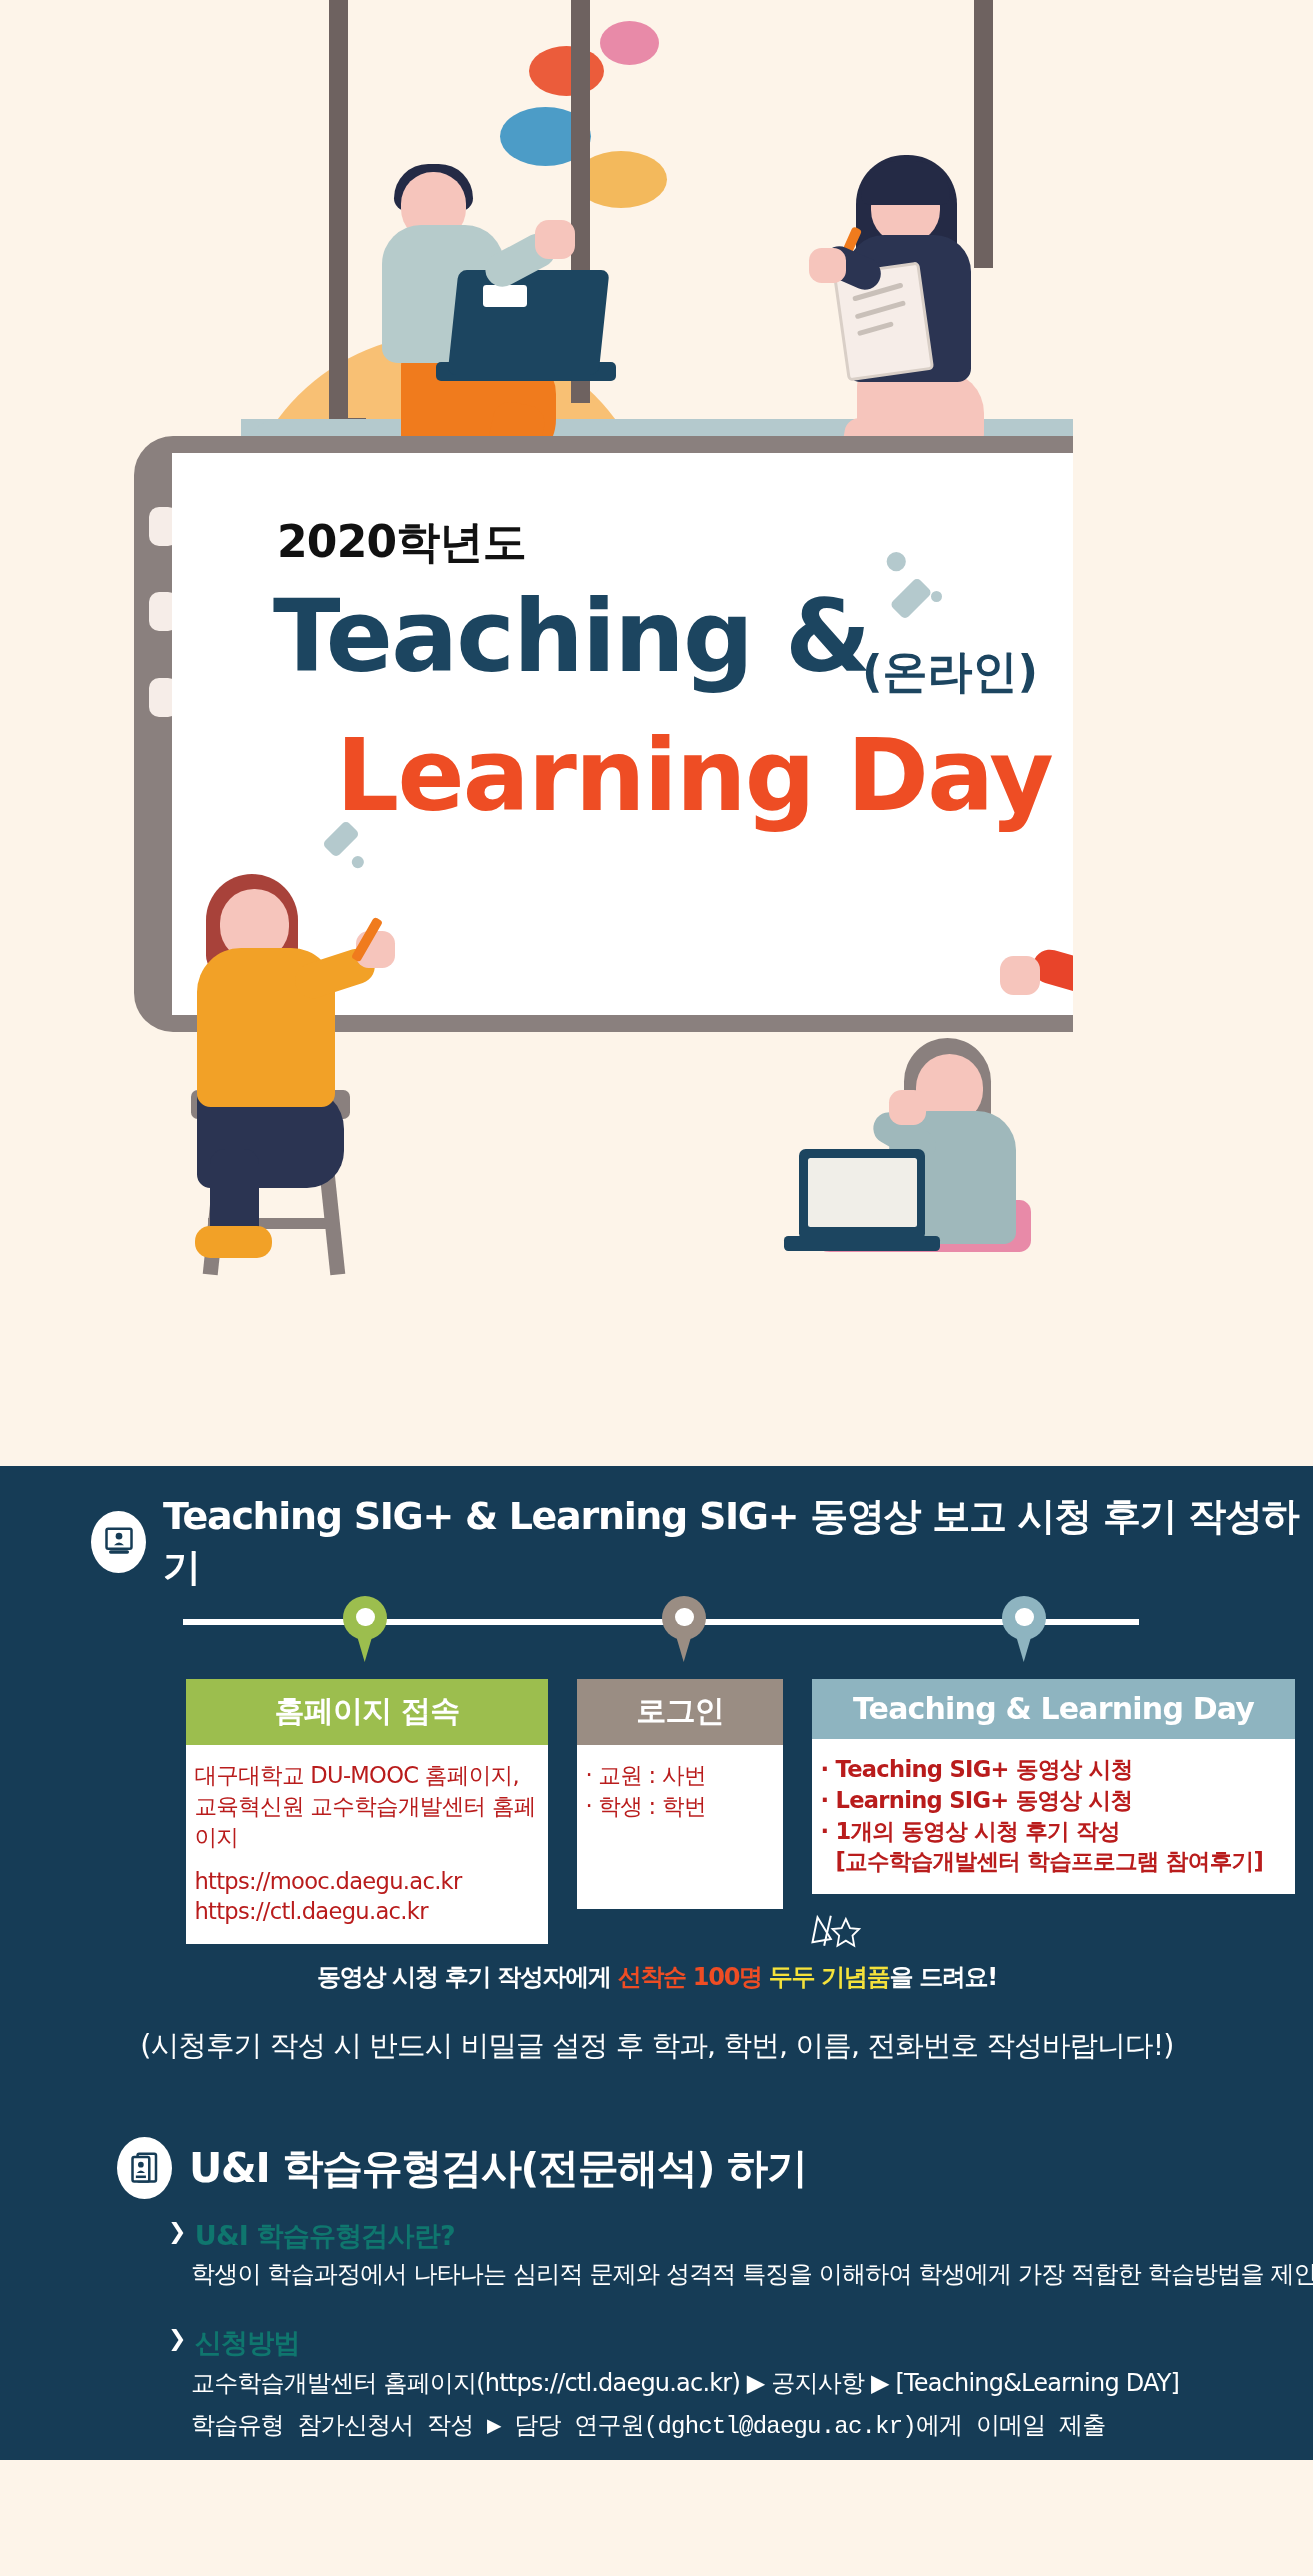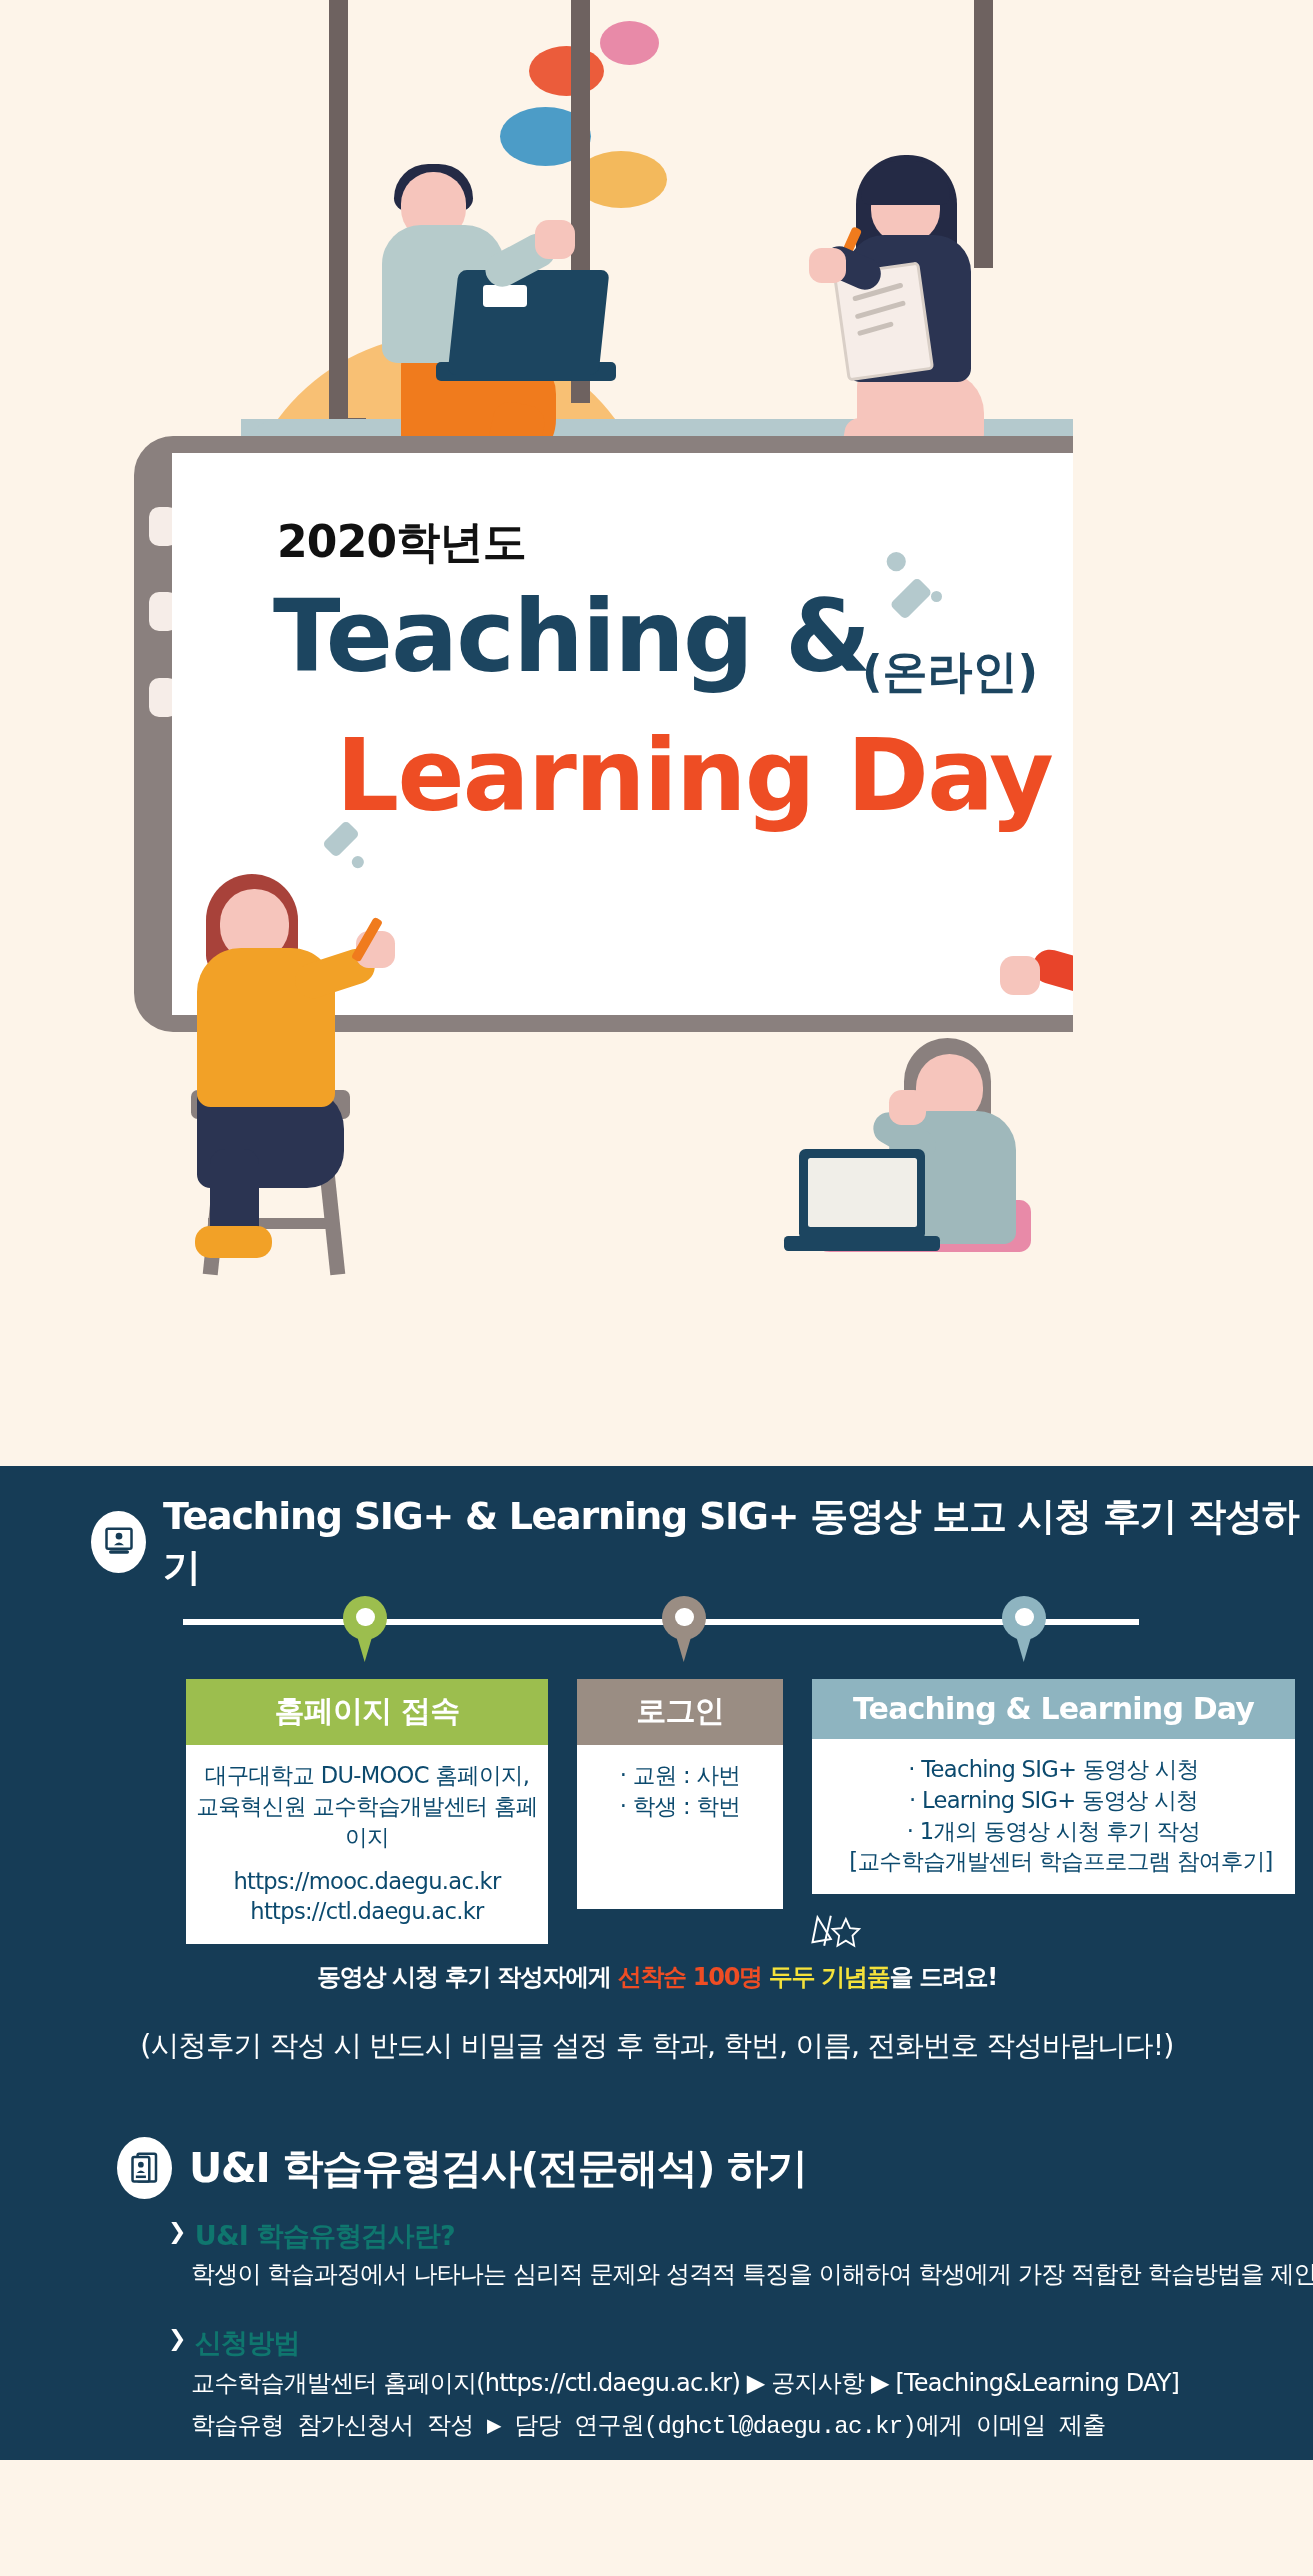--- a/index.html
+++ b/index.html
@@ -188,25 +188,25 @@
   .pin .pin-t { position:absolute; left:11.7px; top:32px; width:20px; height:34px; }
   .pin .pin-dot { position:absolute; left:13.4px; top:11.7px; width:18.5px; height:18.5px;
                   border-radius:50%; background:#fff; }
   .pin.p1 { left:343px; top:1596px; }
   .pin.p2 { left:662px; top:1596px; }
   .pin.p3 { left:1002px; top:1596px; }
 
   .stepbox { position:absolute; background:#fff; }
   .stepbox .sb-head { color:#fff; font-size:30px; font-weight:700; text-align:center;
                       padding:11.7px 0 13.4px; letter-spacing:-0.8px; }
-  .stepbox .sb-body { padding:15px 8.4px 17px; text-align:center; color:#0c4a6e; }
+  .stepbox .sb-body { padding:15px 8.4px 17px; color:#b91c1c; }
   .sb-line { font-size:22.6px; line-height:1.36; letter-spacing:-0.7px; }
   .sb-line.url { font-size:22.6px; }
   .sb-gap { height:13.4px; }
-  .sb-left { text-align:left; padding-left:22px; }
+  .sb-left { text-align:left; padding-left:22px;font-weight:bold; }
 
   .stepbox.s1 { left:186px; top:1679px; width:362px; }
   .stepbox.s2 { left:577px; top:1679px; width:206px; }
   .stepbox.s3 { left:812px; top:1679px; width:483px; }
 
   
   .gift { position:absolute; left:0; top:1961px; width:1314px; text-align:center;
           font-size:24px; font-weight:700; color:#fff; letter-spacing:-1.3px; }
   .gift .hl-o { color:#EE4D24; }
   .gift .hl-y { color:#F5E23B; }

